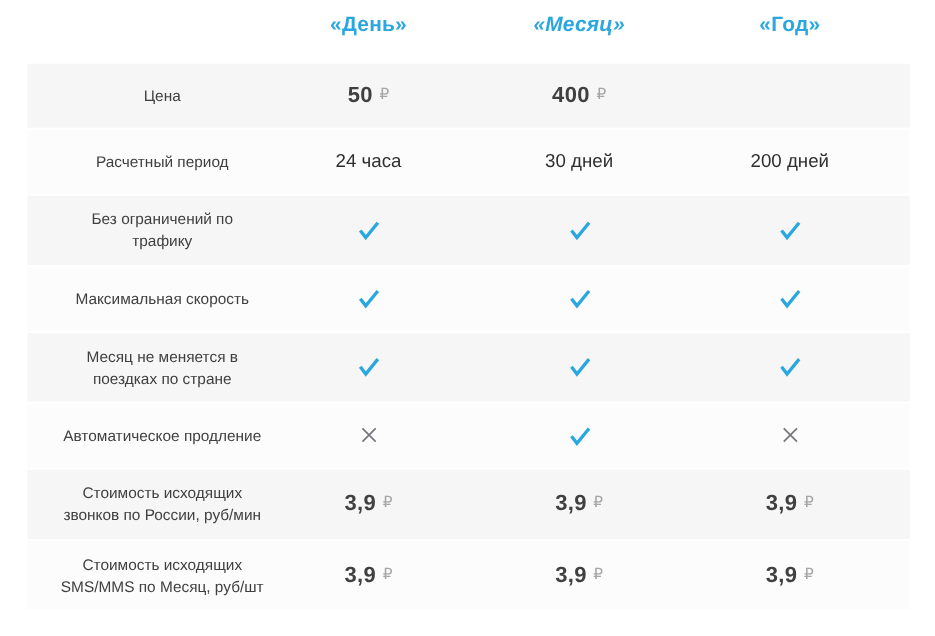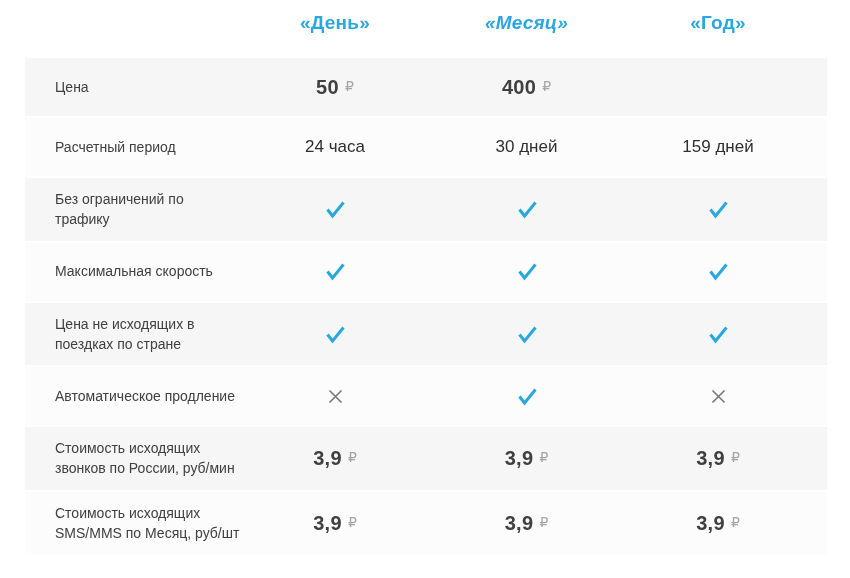--- a/index.html
+++ b/index.html
@@ -34,20 +34,21 @@
     padding:11px 0;
     margin-bottom:2px;
   }
   .row.gray{background:#f6f6f6;}
   .row.light{background:#fcfcfc;}
   .label-cell{
     padding-left:30px;
     font-size:14px;
     color:#404040;
     line-height:1.45;
+    text-align:center;
   }
   .val-cell{
     text-align:center;
   }
   .text-val{
     font-size:17px;
     color:#2f2f2f;
     margin-top:42px;
   }
   .price-num{
@@ -83,21 +84,21 @@
   <div id="tbody">
       <div class="row gray">
         <div class="label-cell">Цена</div>
         <div class="val-cell"><span class="price-num">50</span><span class="rub">₽</span></div>
         <div class="val-cell"><span class="price-num">400</span><span class="rub">₽</span></div>
       </div>
       <div class="row light">
         <div class="label-cell">Расчетный период</div>
         <div class="val-cell"><span class="text-val">24 часа</span></div>
         <div class="val-cell"><span class="text-val">30 дней</span></div>
-        <div class="val-cell"><span class="text-val">159 дней</span></div>
+        <div class="val-cell"><span class="text-val">200 дней</span></div>
       </div>
       <div class="row gray">
         <div class="label-cell">Без ограничений по трафику</div>
         <div class="val-cell"><span class="icon-wrap"><svg width="22" height="19" viewBox="0 0 22 19">
               <path d="M3.5 9.5 L8.5 16 L19.5 2.5" fill="none" stroke="#2aa7de" stroke-width="3" stroke-linejoin="miter"></path>
             </svg></span></div>
         <div class="val-cell"><span class="icon-wrap"><svg width="22" height="19" viewBox="0 0 22 19">
               <path d="M3.5 9.5 L8.5 16 L19.5 2.5" fill="none" stroke="#2aa7de" stroke-width="3" stroke-linejoin="miter"></path>
             </svg></span></div>
         <div class="val-cell"><span class="icon-wrap"><svg width="22" height="19" viewBox="0 0 22 19">
@@ -110,21 +111,21 @@
               <path d="M3.5 9.5 L8.5 16 L19.5 2.5" fill="none" stroke="#2aa7de" stroke-width="3" stroke-linejoin="miter"></path>
             </svg></span></div>
         <div class="val-cell"><span class="icon-wrap"><svg width="22" height="19" viewBox="0 0 22 19">
               <path d="M3.5 9.5 L8.5 16 L19.5 2.5" fill="none" stroke="#2aa7de" stroke-width="3" stroke-linejoin="miter"></path>
             </svg></span></div>
         <div class="val-cell"><span class="icon-wrap"><svg width="22" height="19" viewBox="0 0 22 19">
               <path d="M3.5 9.5 L8.5 16 L19.5 2.5" fill="none" stroke="#2aa7de" stroke-width="3" stroke-linejoin="miter"></path>
             </svg></span></div>
       </div>
       <div class="row gray">
-        <div class="label-cell">Цена не исходящих в поездках по стране</div>
+        <div class="label-cell">Месяц не меняется в поездках по стране</div>
         <div class="val-cell"><span class="icon-wrap"><svg width="22" height="19" viewBox="0 0 22 19">
               <path d="M3.5 9.5 L8.5 16 L19.5 2.5" fill="none" stroke="#2aa7de" stroke-width="3" stroke-linejoin="miter"></path>
             </svg></span></div>
         <div class="val-cell"><span class="icon-wrap"><svg width="22" height="19" viewBox="0 0 22 19">
               <path d="M3.5 9.5 L8.5 16 L19.5 2.5" fill="none" stroke="#2aa7de" stroke-width="3" stroke-linejoin="miter"></path>
             </svg></span></div>
         <div class="val-cell"><span class="icon-wrap"><svg width="22" height="19" viewBox="0 0 22 19">
               <path d="M3.5 9.5 L8.5 16 L19.5 2.5" fill="none" stroke="#2aa7de" stroke-width="3" stroke-linejoin="miter"></path>
             </svg></span></div>
       </div>

